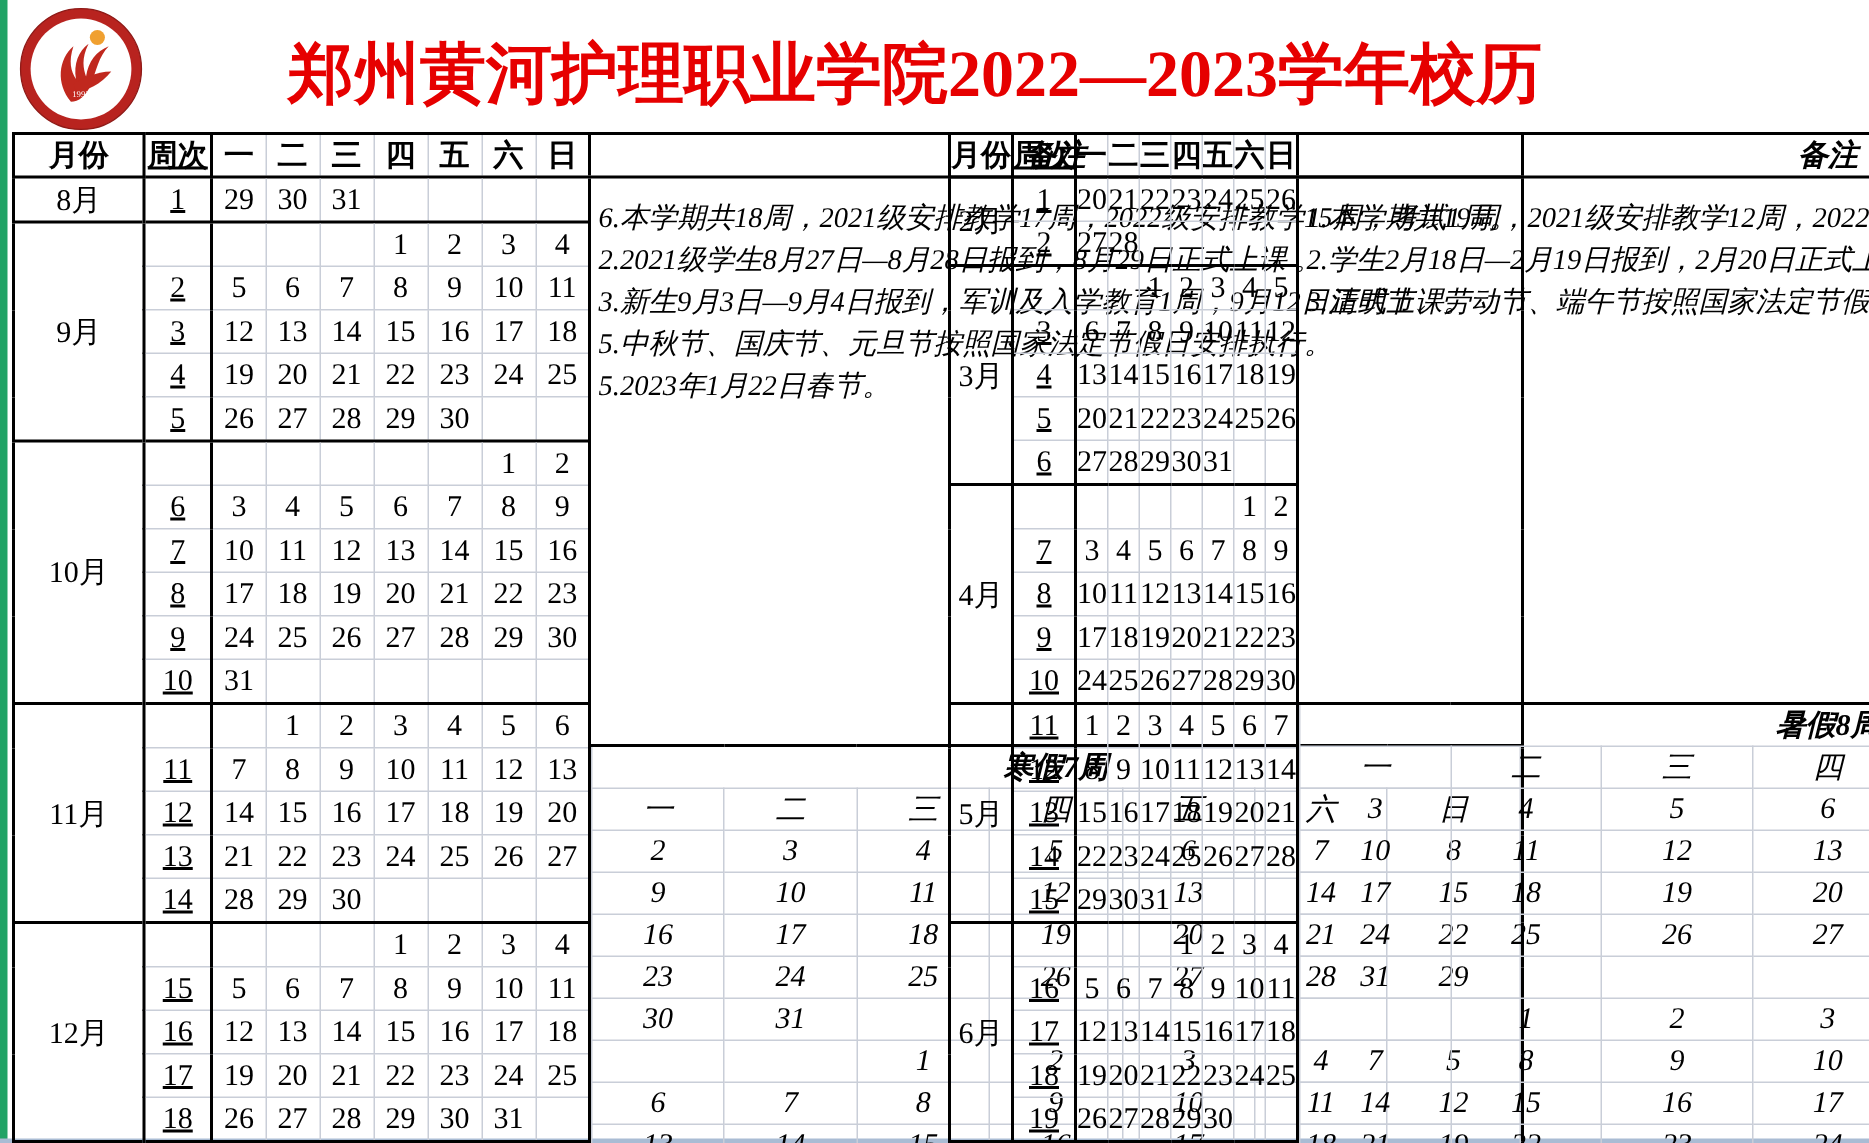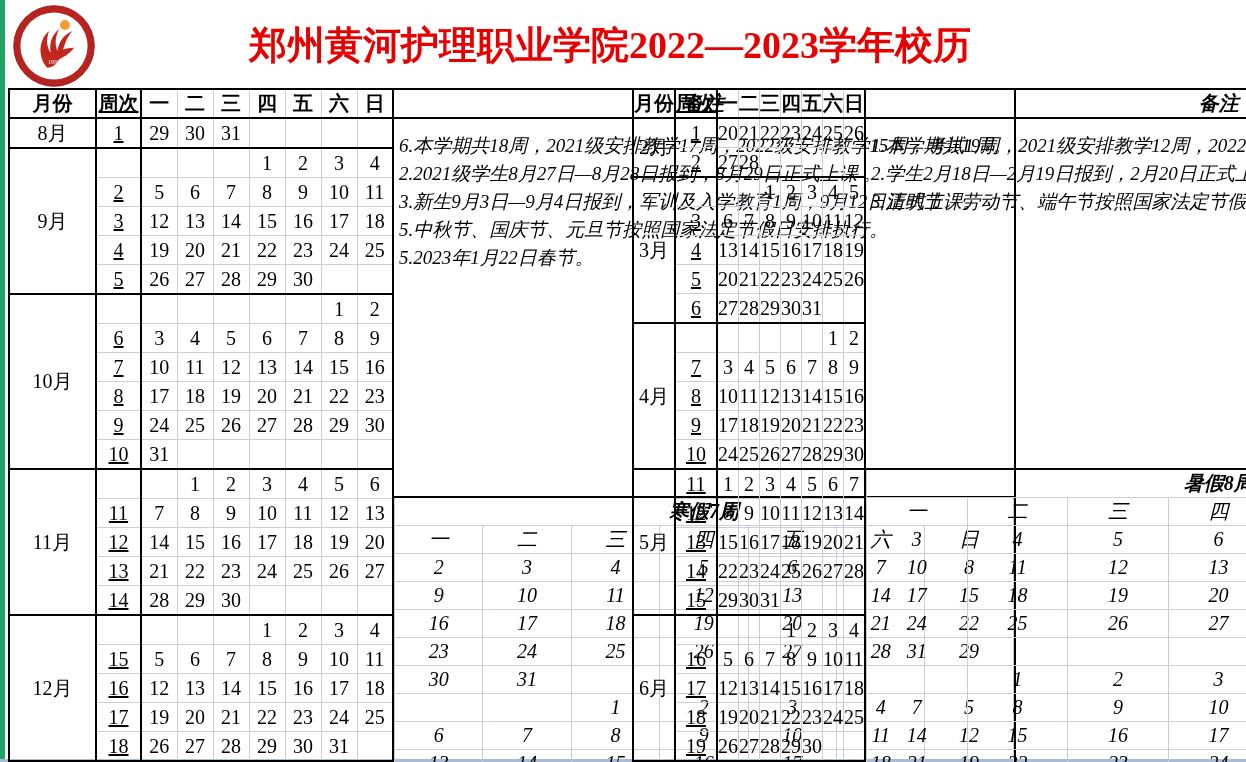--- a/index.html
+++ b/index.html
@@ -5,21 +5,21 @@
   html,body { margin:0; padding:0; }
   body {
     width:1246px; height:762px; position:relative; background:#ffffff;
     font-family:"Liberation Serif","DejaVu Serif",serif; overflow:hidden;
   }
   .green-edge { position:absolute; left:0; top:0; width:5px; height:100%; background:#21a366; }
   .bottom-edge { position:absolute; left:0; bottom:0; width:100%; height:3px; background:#a9bcd4; }
   .logo { position:absolute; left:12px; top:4px; width:84px; height:84px; }
   .page-title {
     position:absolute; left:40px; top:20px; width:1140px; text-align:center;
-    font-size:38px; font-weight:bold; color:#e60000; white-space:nowrap;
+    font-size:44px; font-weight:bold; color:#e60000; white-space:nowrap;
   }
   table.cal { position:absolute; top:88px; border-collapse:collapse; table-layout:fixed; border:2px solid #000; }
   table.cal.left  { left:8px; }
   table.cal.right { left:632px; }
   .cal th, .cal td {
     border:1px solid #c9ced8; padding:0; text-align:center; vertical-align:middle;
     font-size:20px; color:#000; height:28px; overflow:hidden; white-space:nowrap;
   }
   .cal tr.hdr th { height:26px; font-weight:bold; border-top:2px solid #000; border-bottom:2px solid #000; }
   .cal .c-month  { border-left:2px solid #000; border-right:2px solid #000; }

